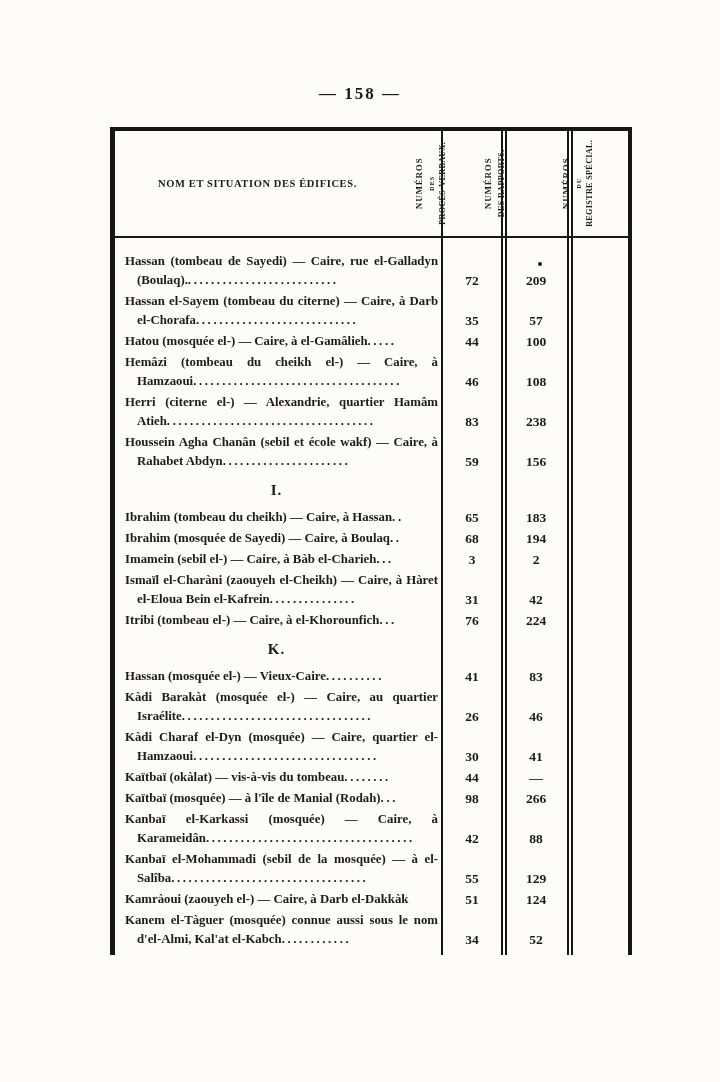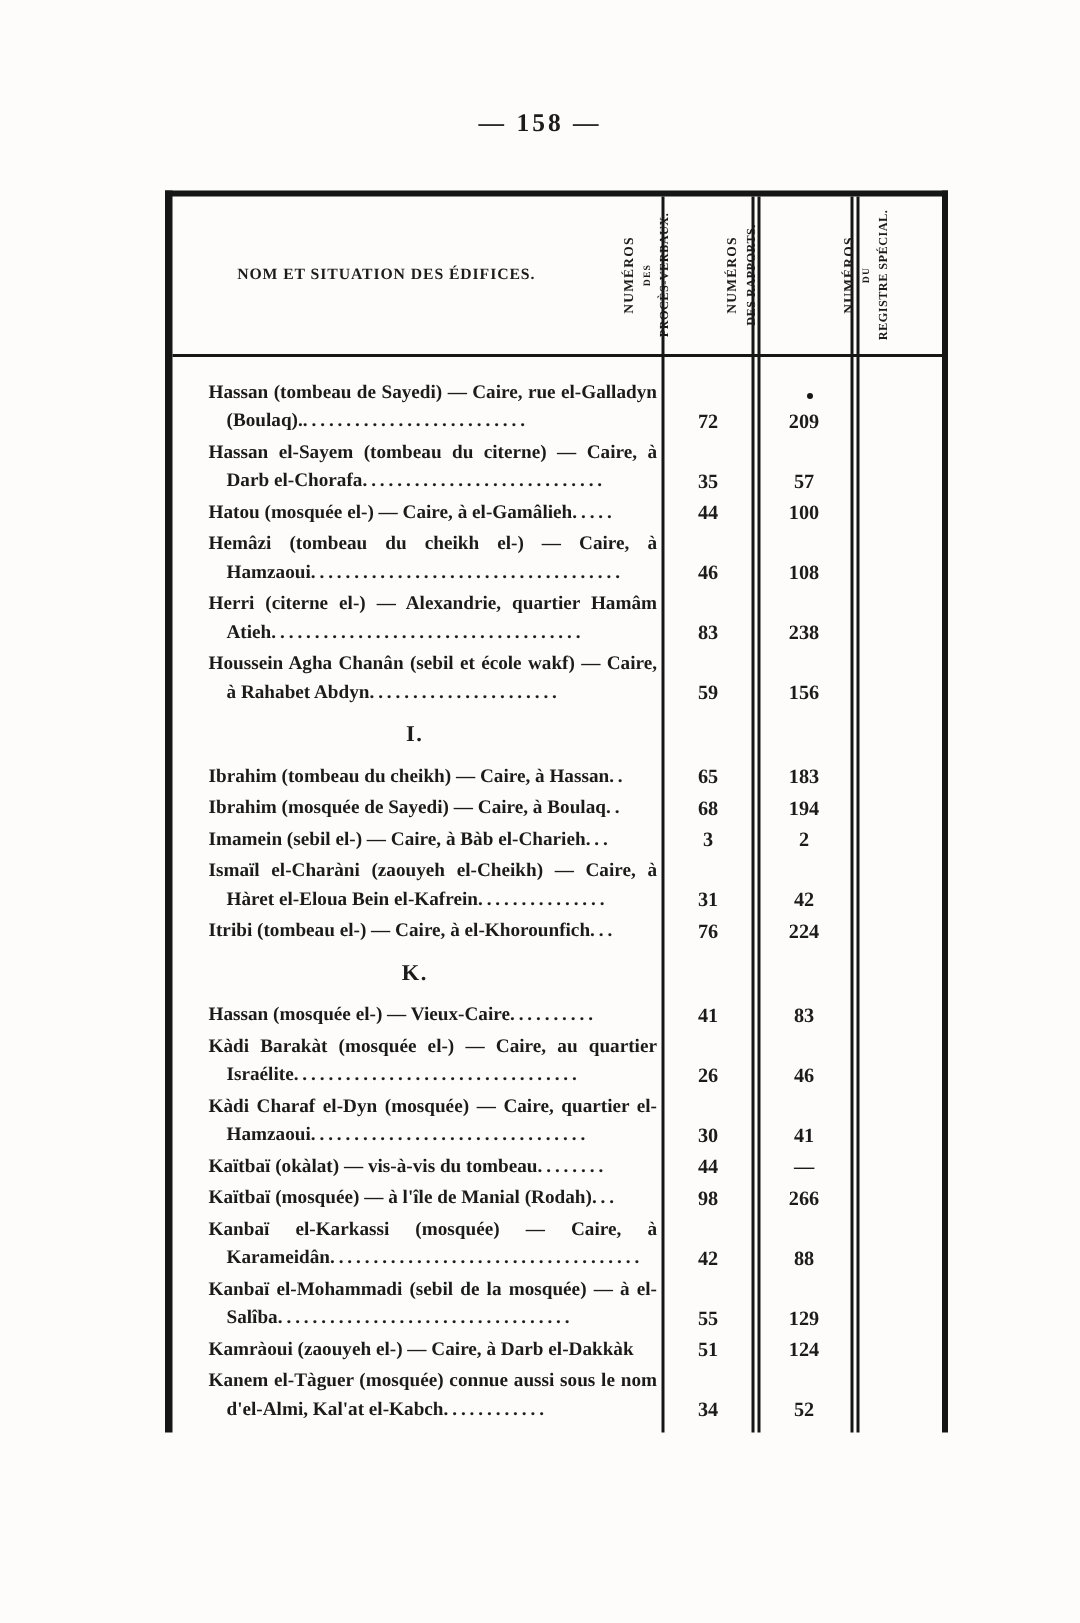--- a/index.html
+++ b/index.html
@@ -6,21 +6,21 @@
   body{
     width:720px;height:1082px;
     background:#fdfcfa;
     font-family:"Liberation Serif","DejaVu Serif",serif;
     color:#1b1b1b;
     position:relative;
     overflow:hidden;
   }
   .page{position:absolute;inset:0;}
   .page-number{
-    position:absolute;top:72px;left:0;width:720px;
+    position:absolute;top:84px;left:0;width:720px;
     text-align:center;font-size:17px;font-weight:bold;letter-spacing:2px;
   }
   
   .table-frame{
     position:absolute;left:110px;top:127px;width:522px;height:828px;
     border-top:4px solid #161616;
     border-left:5px solid #161616;
     border-right:4px solid #161616;
     box-sizing:border-box;
     background:transparent;
@@ -52,21 +52,21 @@
   .vtext .l1{display:block;font-size:9px;letter-spacing:0.8px;}
   .vtext .l2{display:block;font-size:6.5px;letter-spacing:0.8px;}
   .vtext .l3{display:block;font-size:8.2px;letter-spacing:0.3px;}
   
   .tbody{padding-top:14px;position:relative;}
   .trow{display:flex;margin-bottom:2px;}
   .cell{box-sizing:border-box;}
   .cell.name{
     width:326px;
     font-size:12.8px;font-weight:bold;line-height:19px;
-    padding-left:36px;text-indent:-12px;padding-right:3px;
+    padding-left:22px;text-indent:-12px;padding-right:3px;
     text-align:justify;
   }
   .cell.name .dots{letter-spacing:2.6px;}
   .cell.num{
     display:flex;align-items:flex-end;justify-content:center;
     font-size:13.5px;font-weight:bold;line-height:19px;
   }
   .cell.pv{width:62px;}
   .cell.rap{width:66px;}
   .cell.reg{flex:1;}

